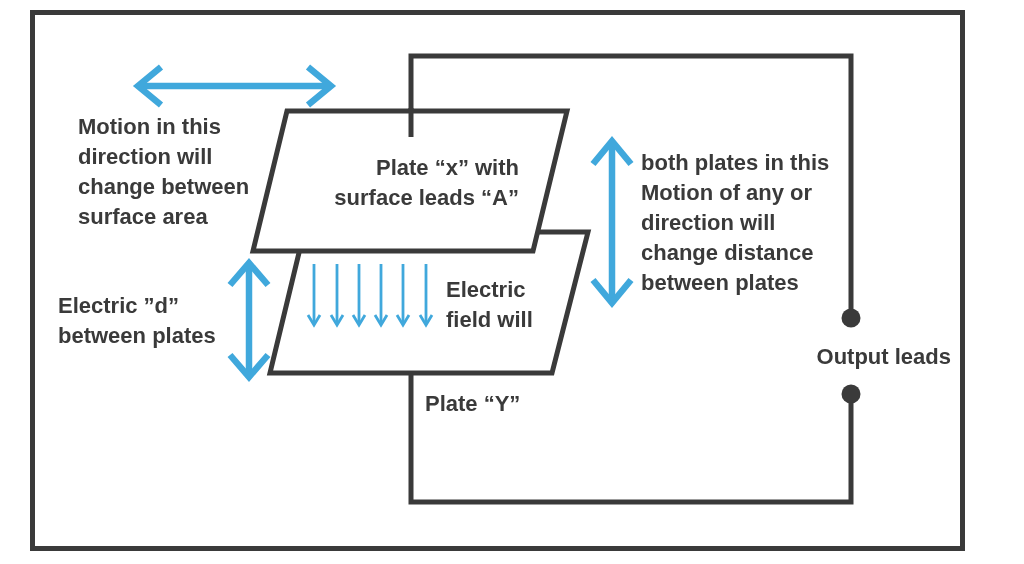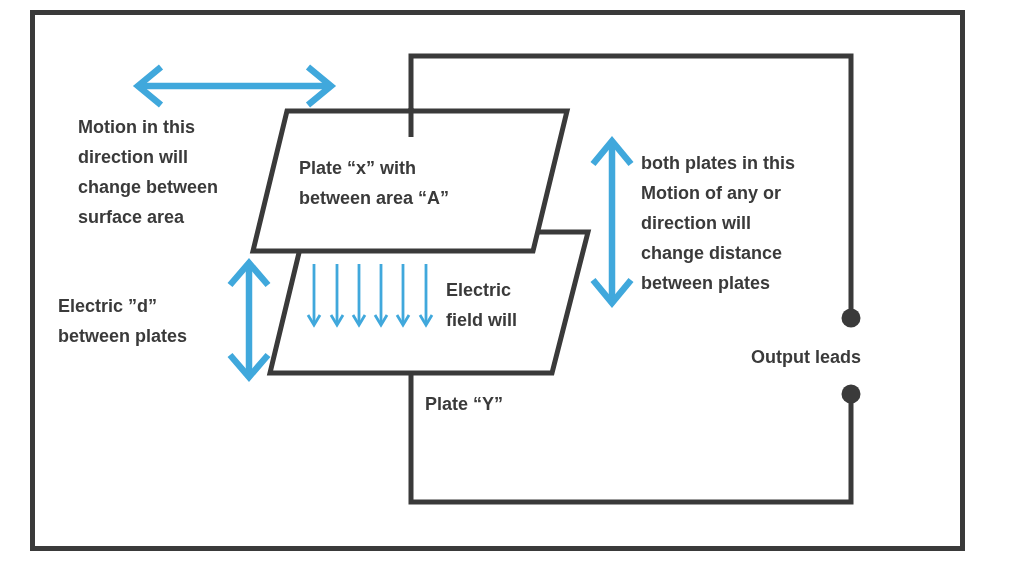--- a/index.html
+++ b/index.html
@@ -17,25 +17,25 @@
   }
   #artwork{position:absolute;left:0;top:0;}
   .ink-stroke{stroke:var(--ink);fill:none;}
   .plate{stroke:var(--ink);fill:#ffffff;}
   .dot{fill:var(--ink);stroke:none;}
   .accent-stroke{stroke:var(--accent);fill:none;}
   .tb{
     position:absolute;
     color:var(--ink);
     font-weight:700;
-    font-size:18px;
+    font-size:22px;
     line-height:30px;
     white-space:nowrap;
   }
-  .tb.center{text-align:left;}
+  .tb.center{text-align:right;}
 </style>
 </head>
 <body>
 
 <div id="stage">
 
   <svg id="artwork" width="1024" height="564" viewBox="0 0 1024 564">
 
     <rect x="32.5" y="12.5" width="930" height="536" stroke-width="5" class="ink-stroke"></rect>
 
@@ -105,21 +105,21 @@
     <div>surface area</div>
   </div>
 
   <div class="tb" style="left:58px;top:291px">
     <div>Electric ”d”</div>
     <div>between plates</div>
   </div>
 
   <div class="tb center" style="left:299px;top:153px;width:220px">
     <div>Plate “x” with</div>
-    <div>between area “A”</div>
+    <div>surface leads “A”</div>
   </div>
 
   <div class="tb" style="left:446px;top:275px">
     <div>Electric</div>
     <div>field will</div>
   </div>
 
   <div class="tb" style="left:425px;top:389px">
     <div>Plate “Y”</div>
   </div>

